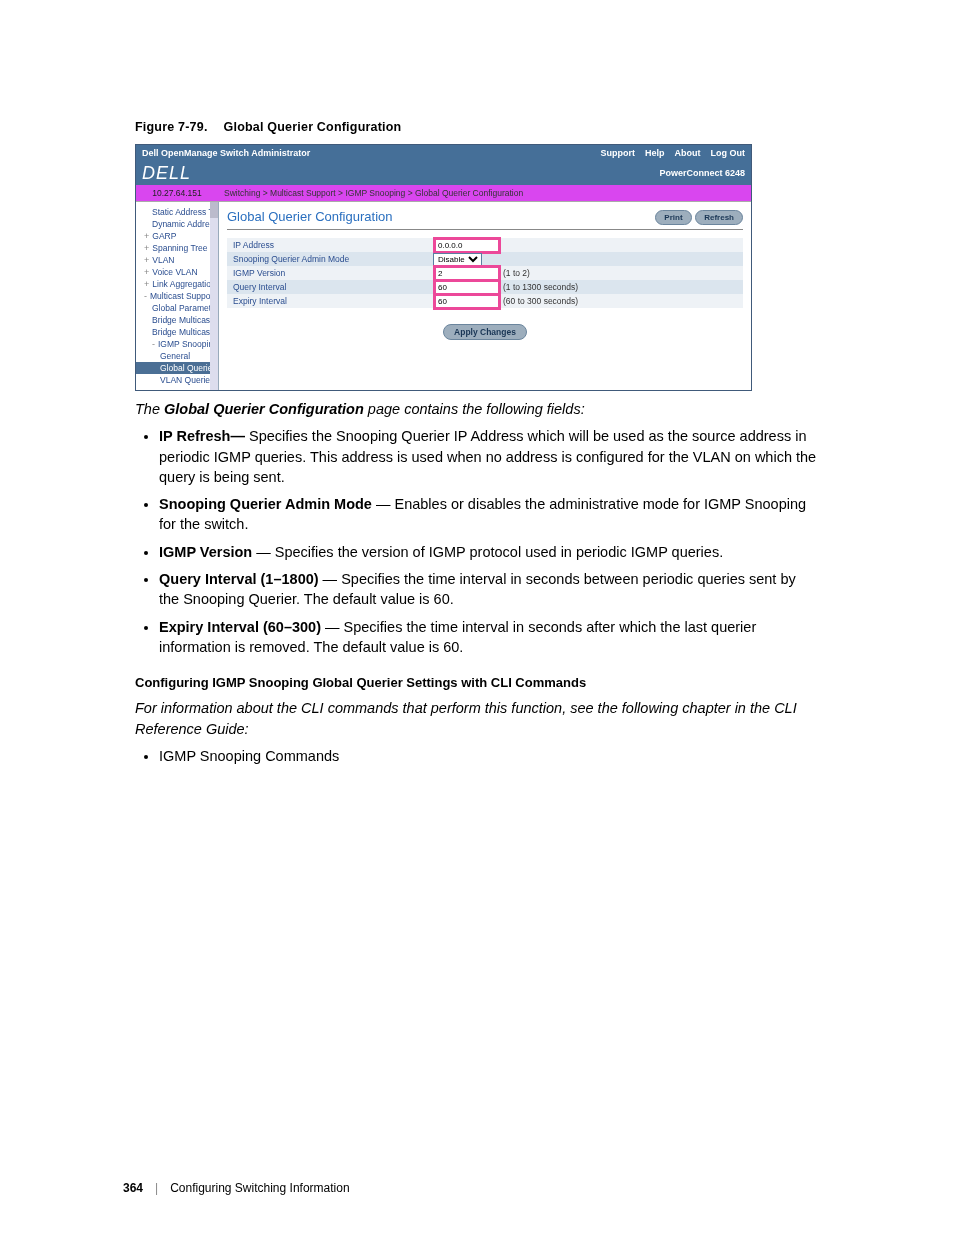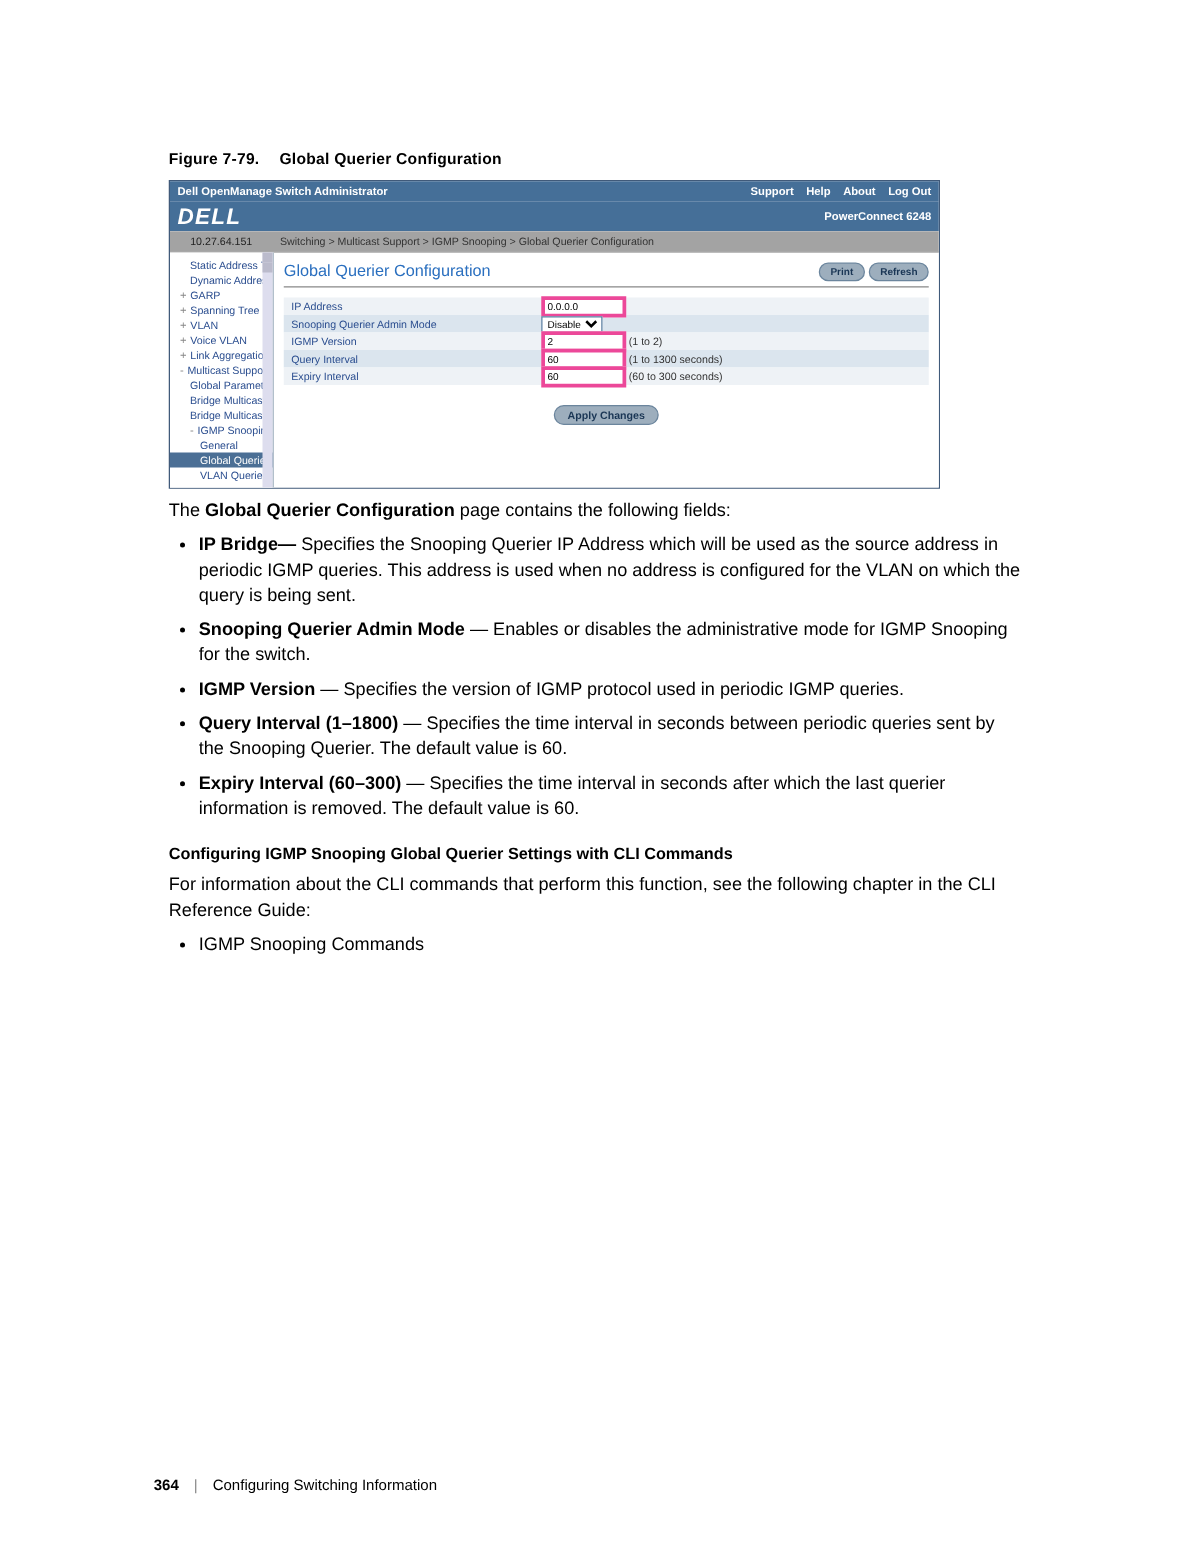--- a/index.html
+++ b/index.html
@@ -43,30 +43,30 @@
   .brandbar {
     background: #456f98;
     display: flex;
     align-items: center;
     height: 24px;
     justify-content: space-between;
     padding: 0 6px;
   }
   .brand-logo {
     color: #fff;
-    font-weight: bold;
+    font-weight: normal;
     font-size: 18px;
     font-style: italic;
     letter-spacing: 1px;
   }
   .brandbar .model { color:#fff; font-size:9px; font-weight:bold; }
   .app-body { display:flex; flex-direction:column; background:#fff; }
   .sub-hdr {
     display:flex;
-    background:#a3a3a3;
+    background:#d946ef;
     border-bottom:1px solid #aaa;
     font-size:8.5px;
     padding:3px 0;
   }
   .sub-hdr .ip { width:82px; text-align:center; color:#222; }
   .sub-hdr .crumb { flex:1; color:#333; padding-left:6px; }
   .columns { display:flex; }
   .tree {
     width:82px;
     border-right:1px solid #9ab;
@@ -114,21 +114,21 @@
   .c3 { flex:1; color:#333; }
   .c2 input[type=text] {
     width:58px; height:11px; font-size:8px; border:3px solid #ec4899; padding:0 2px;
   }
   .c2 select { height:13px; font-size:8px; border:1px solid #5a7ea1; background:#fff; }
   .apply {
     display:block; margin:16px auto 6px; background:#9daebd; color:#1a3655;
     font-size:8.5px; font-weight:bold; padding:2px 10px; border-radius:8px;
     border:1px solid #6b859d; width:fit-content;
   }
-  .prose { font-size:14.5px; line-height:1.4; margin-top:8px; }
+  .prose { font-size:14.5px; line-height:1.4; margin-top:8px;font-style:italic; }
   .prose .bold { font-weight:bold; }
   .bullets { padding-left:24px; margin:6px 0; }
   .bullets li { margin:7px 0; font-size:14.5px; line-height:1.4; }
   .bullets li .lead { font-weight:bold; }
   .section-head { font-weight:bold; font-size:13px; margin-top:18px; }
   .footer {
     position:absolute; bottom:40px; left:123px;
     display:flex; align-items:center; font-size:12px;
   }
   .footer .pg { font-weight:bold; }
@@ -218,21 +218,21 @@
         </div>
       </div>
     </div>
   </div>
 
   <div class="prose">
     <span>The </span><span class="bold">Global Querier Configuration</span><span> page contains the following fields:</span>
   </div>
 
   <ul class="bullets">
-    <li><span class="lead">IP Bridge— </span><span>Specifies the Snooping Querier IP Address which will be used as the source address in periodic IGMP queries. This address is used when no address is configured for the VLAN on which the query is being sent.</span></li>
+    <li><span class="lead">IP Refresh— </span><span>Specifies the Snooping Querier IP Address which will be used as the source address in periodic IGMP queries. This address is used when no address is configured for the VLAN on which the query is being sent.</span></li>
     <li><span class="lead">Snooping Querier Admin Mode</span><span> — Enables or disables the administrative mode for IGMP Snooping for the switch.</span></li>
     <li><span class="lead">IGMP Version</span><span> — Specifies the version of IGMP protocol used in periodic IGMP queries.</span></li>
     <li><span class="lead">Query Interval (1–1800)</span><span> — Specifies the time interval in seconds between periodic queries sent by the Snooping Querier. The default value is 60.</span></li>
     <li><span class="lead">Expiry Interval (60–300)</span><span> — Specifies the time interval in seconds after which the last querier information is removed. The default value is 60.</span></li>
   </ul>
 
   <div class="section-head">Configuring IGMP Snooping Global Querier Settings with CLI Commands</div>
   <div class="prose">For information about the CLI commands that perform this function, see the following chapter in the CLI Reference Guide:</div>
   <ul class="bullets">
     <li>IGMP Snooping Commands</li>

